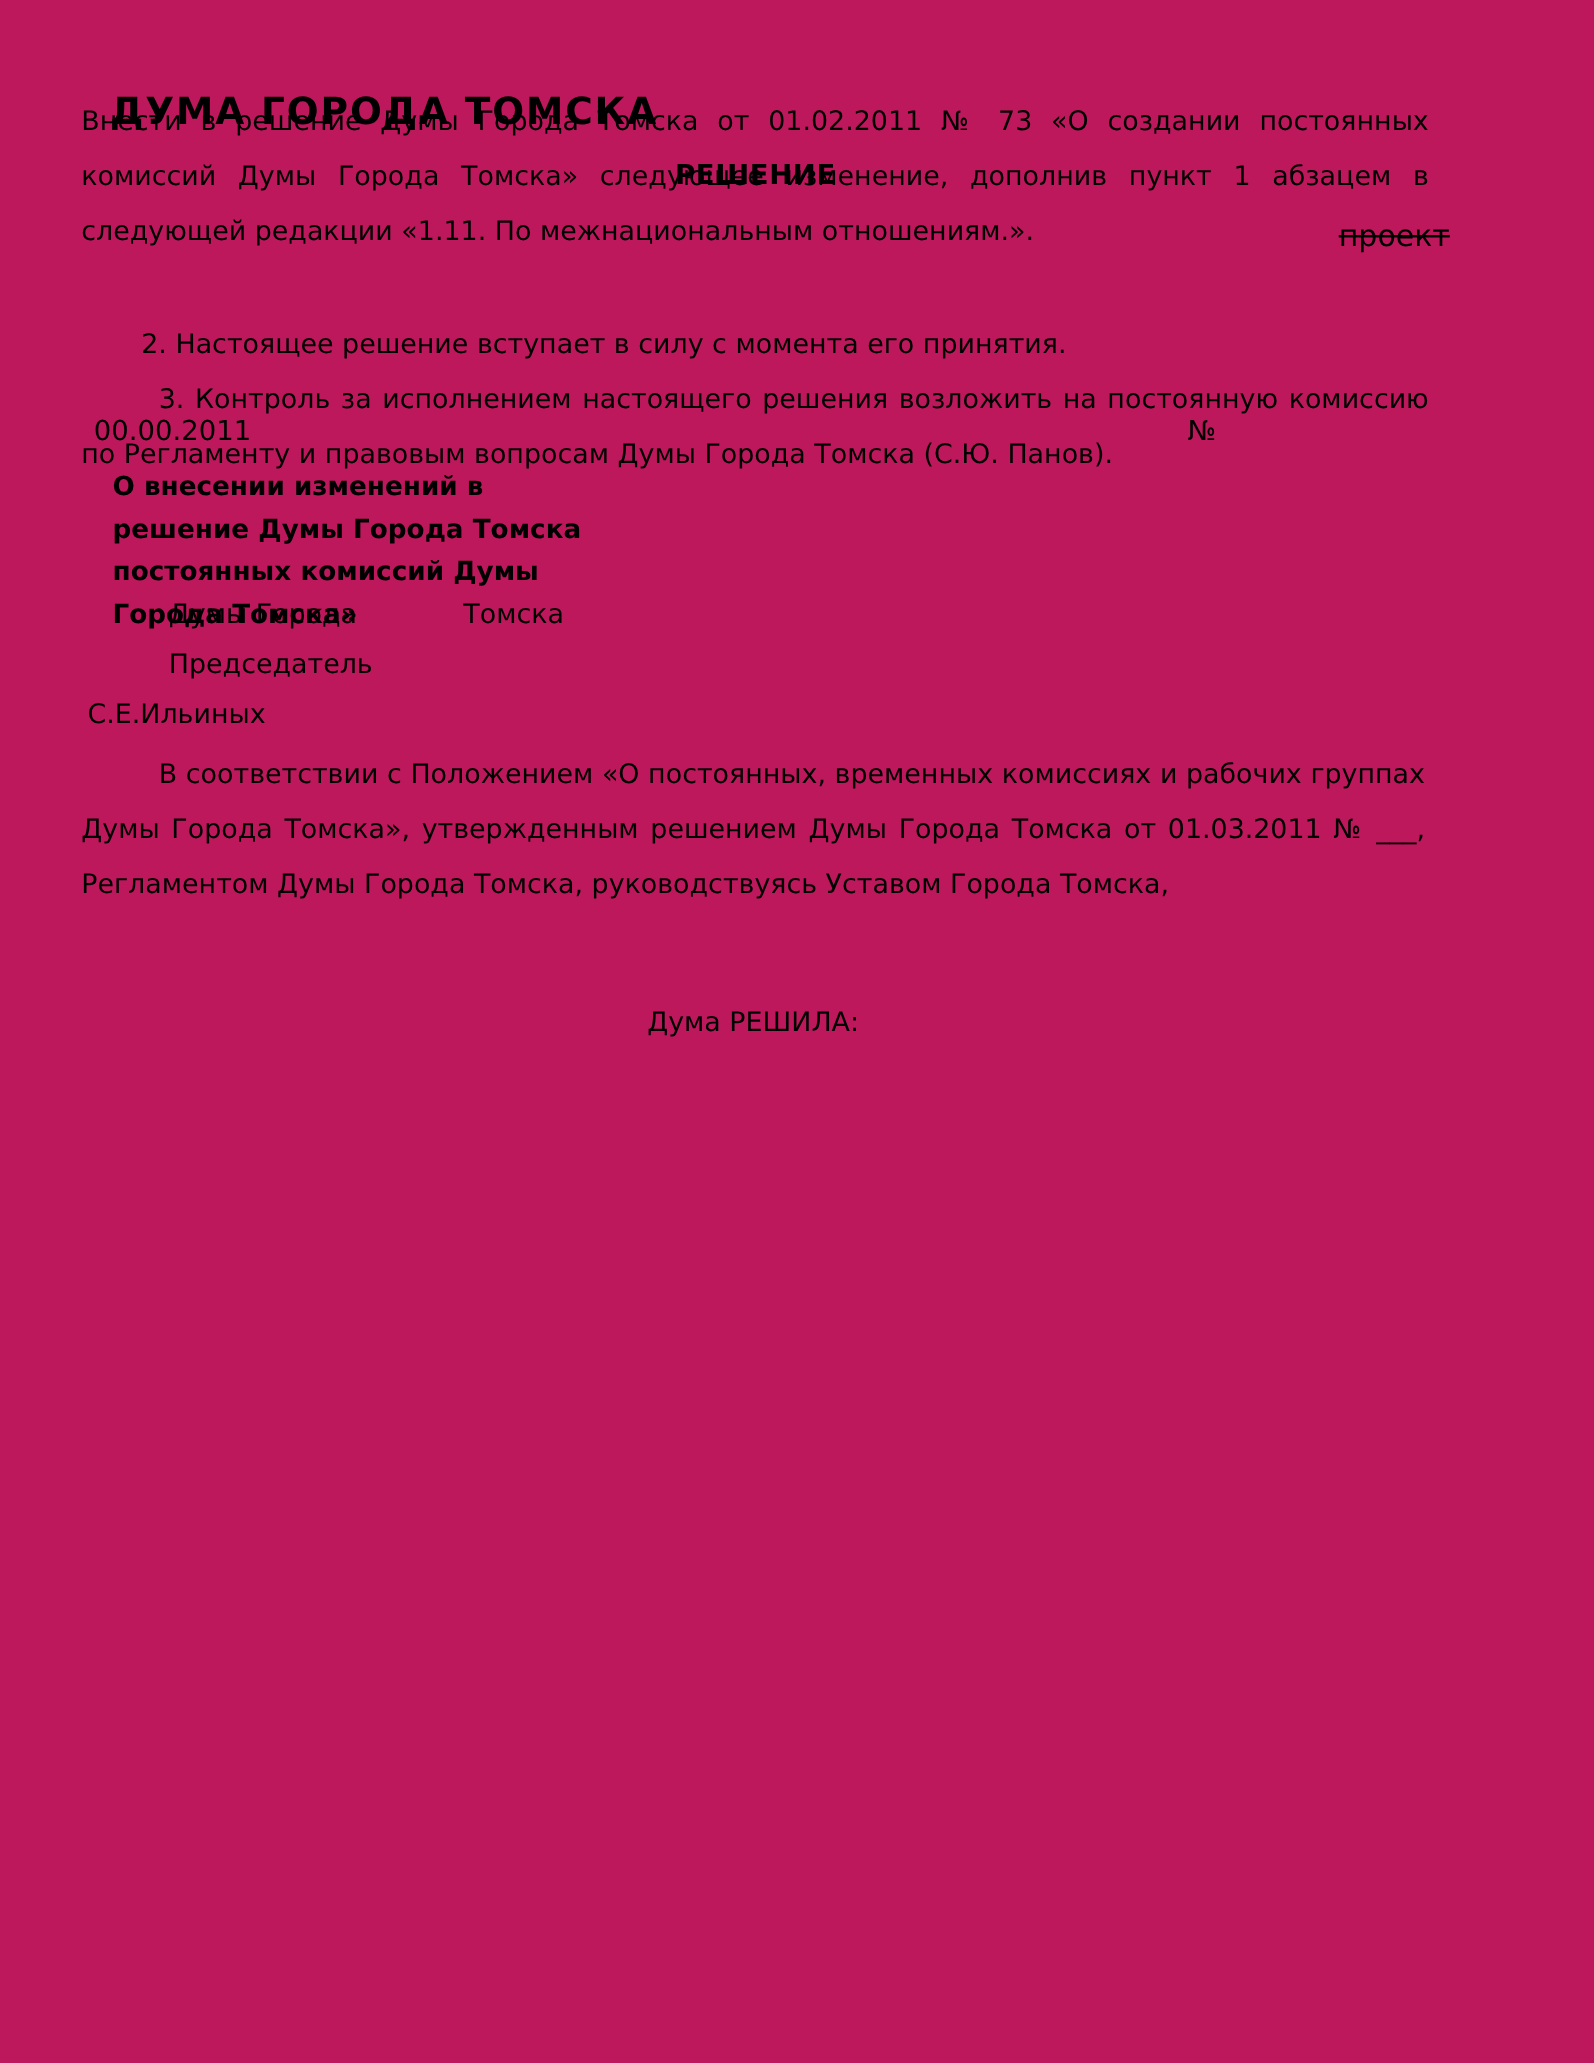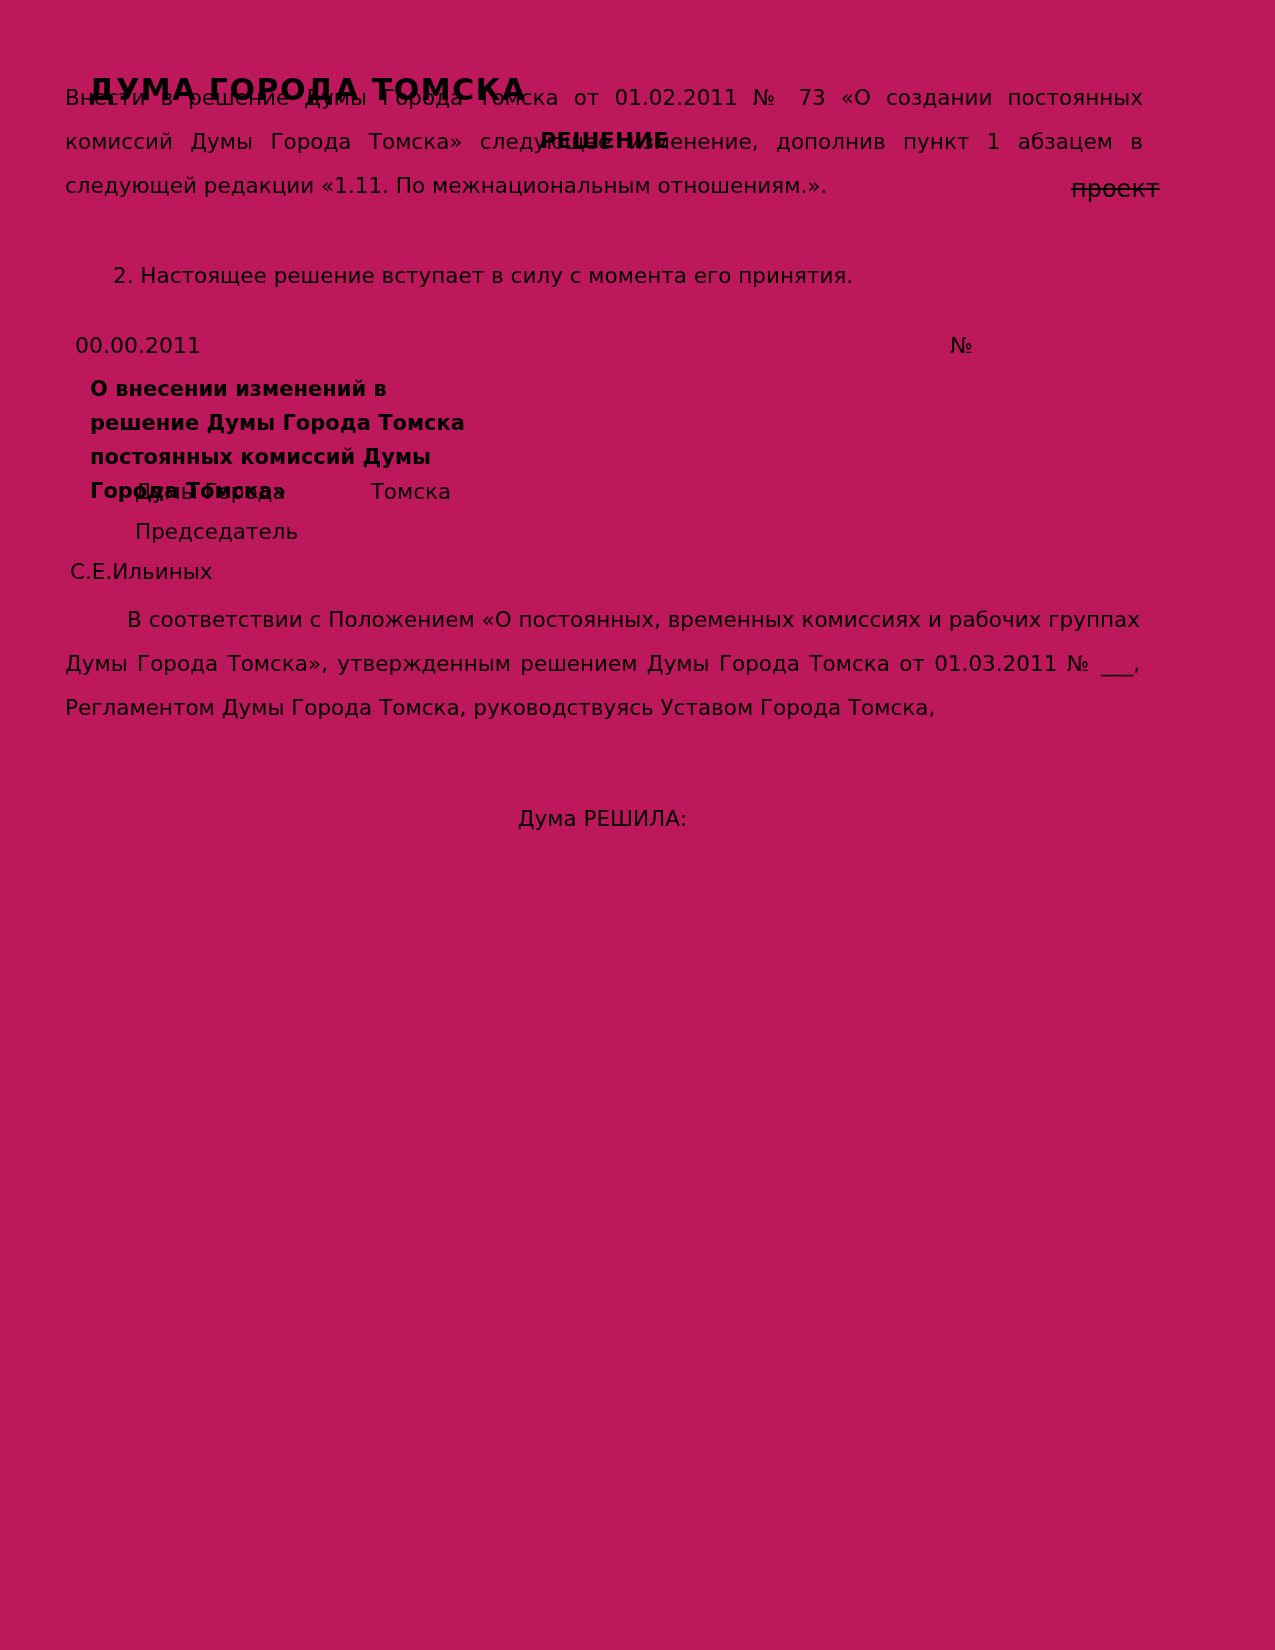--- a/index.html
+++ b/index.html
@@ -172,20 +172,21 @@
   }
 </style>
 </head>
 <body>
 
 <div class="page">
 
   <div class="layer">
     <div class="body-para p-top">Внести в решение Думы Города Томска от 01.02.2011 № 73 «О создании постоянных комиссий Думы Города Томска» следующее изменение, дополнив пункт 1 абзацем в следующей редакции «1.11. По межнациональным отношениям.».</div>
     <div class="p-2">2. Настоящее решение вступает в силу с момента его принятия.</div>
+    <div class="p-3">3. Контроль за  исполнением настоящего решения возложить на постоянную комиссию по Регламенту и правовым вопросам Думы Города Томска (С.Ю. Панов).</div>
   </div>
 
   <div class="layer">
     <div class="header-title">ДУМА ГОРОДА ТОМСКА</div>
     <div class="header-sub">РЕШЕНИЕ</div>
     <div class="header-proekt">проект</div>
     <div class="date-line">00.00.2011</div>
     <div class="num-line">№</div>
 
     <div class="title-block">

